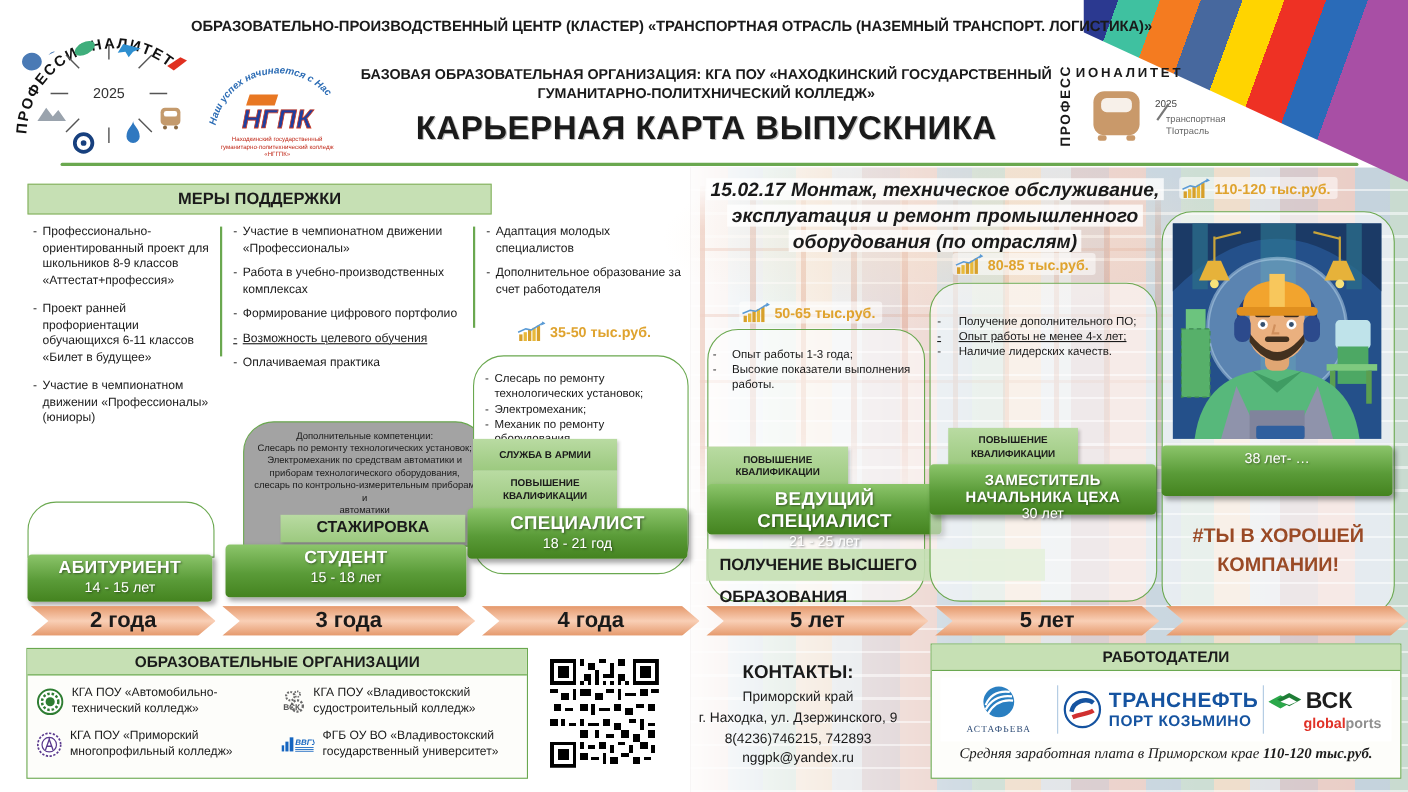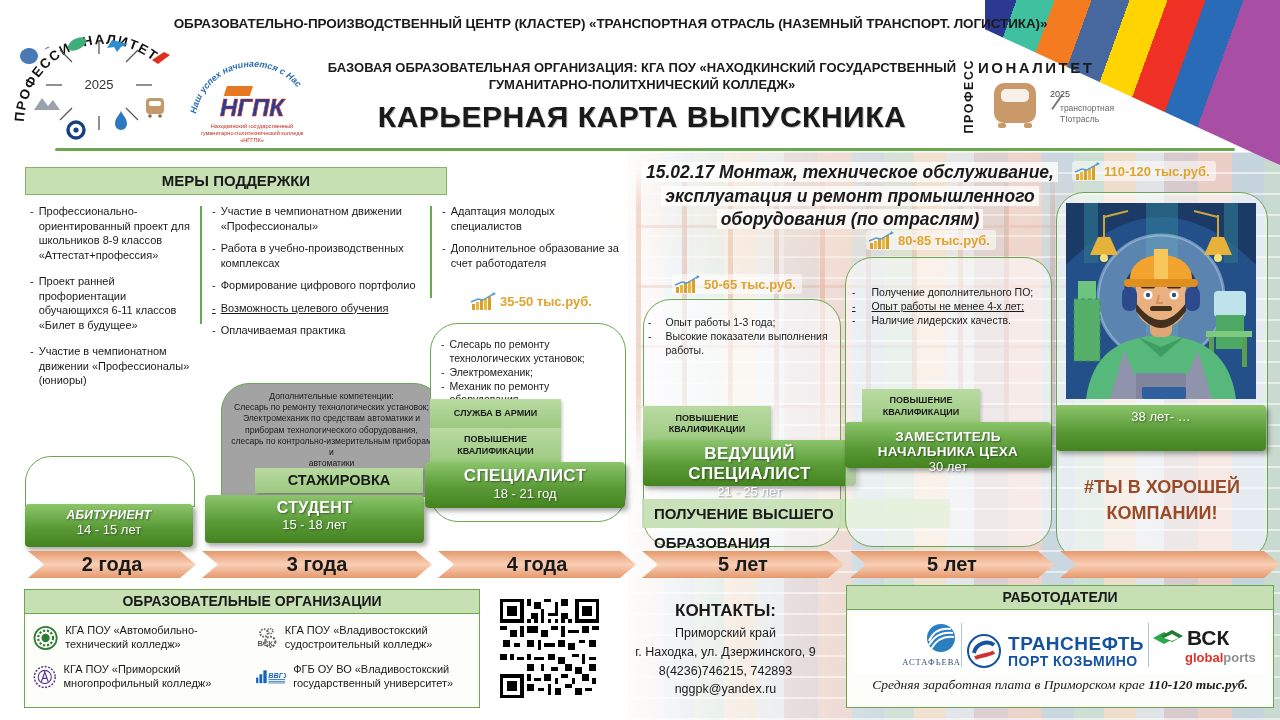--- a/index.html
+++ b/index.html
@@ -26,21 +26,21 @@
              text-shadow:1px 1px 0 rgba(0,0,0,.25);}
   .green-rule{left:55px;top:148px;width:1180px;height:3px;background:#6aa84f;border-radius:2px;}
   .stripes-wrap{left:985px;top:0;width:295px;height:172px;clip-path:polygon(0 0,100% 0,100% 96%,0 17%);}
   .stripes{position:absolute;left:-45px;top:-15px;width:420px;height:220px;transform:skewX(-20deg);
     background:linear-gradient(90deg,#2b3990 0 42px,#3fc1a0 42px 80px,#f47b20 80px 117px,#47689e 117px 155px,
                #ffd400 155px 193px,#ee3124 193px 231px,#2a6bb8 231px 269px,#a84fa5 269px 420px);}
   
   .rlogo{left:962px;top:55px;width:170px;height:95px;}
   .rlogo .vert{position:absolute;left:0;top:4px;font-size:12.5px;font-weight:bold;letter-spacing:1.5px;
       writing-mode:vertical-rl;transform:rotate(180deg);}
-  .rlogo .horiz{position:absolute;left:16px;top:4px;font-size:15px;font-weight:bold;letter-spacing:2.5px;}
+  .rlogo .horiz{position:absolute;left:16px;top:4px;font-size:12px;font-weight:bold;letter-spacing:2.5px;}
   .rlogo .year{position:absolute;left:88px;top:34px;font-size:9px;color:#444;}
   .rlogo .slash{position:absolute;left:86px;top:46px;width:18px;height:1.5px;background:#777;transform:rotate(-55deg);}
   .rlogo .cap{position:absolute;left:98px;top:48px;font-size:8.5px;color:#666;line-height:1.25;}
   
   .sup-head{left:25px;top:167px;width:420px;height:26px;background:#c6e0b4;border:1px solid #86b261;
             font-size:15px;font-weight:bold;text-align:center;line-height:26px;}
   .blist{font-size:11px;line-height:1.32;}
   .blt{display:flex;gap:5px;}
   .blt::before{content:"-";flex:0 0 auto;}
   .vline{width:2px;background:#6aa84f;}
@@ -65,21 +65,21 @@
          display:flex;align-items:center;justify-content:center;font-size:20px;font-weight:bold;}
   
   .panel{border:1.6px solid #6aa84f;background:#fdfdfa;}
   .panel-head{background:#c6e0b4;border-bottom:1.6px solid #6aa84f;font-weight:bold;text-align:center;}
   .org{display:flex;align-items:center;gap:7px;}
   .org-label{font-size:11px;line-height:1.25;}
   .contacts{text-align:center;}
   .contacts .c-head{font-size:17px;font-weight:bold;margin-bottom:3px;}
   .contacts .c-line{font-size:12.5px;line-height:1.5;}
   .emp-strip{display:flex;align-items:center;background:#fff;margin:6px 8px 3px;height:58px;}
-  .emp-item{display:flex;align-items:flex-end;justify-content:center;height:48px;}
+  .emp-item{display:flex;align-items:center;justify-content:center;height:48px;}
   .emp-foot{font-family:"Liberation Serif",serif;font-style:italic;font-size:13.5px;text-align:center;}
 </style>
 </head>
 <body>
 
 <div class="stage">
 
   <div class="abs bg-photo"></div>
   <div class="abs bg-cranes"></div>
   <div class="abs bg-wash"></div>
@@ -184,21 +184,21 @@
     <div class="blt">Оплачиваемая практика</div>
   </div>
   <div class="abs vline" style="left:430px;top:206px;height:92px;"></div>
   <div class="abs blist" style="left:442px;top:204px;width:186px;">
     <div class="blt" style="margin-bottom:8px;">Адаптация молодых специалистов</div>
     <div class="blt">Дополнительное образование за счет работодателя</div>
   </div>
 
   <div class="abs rbox" style="left:25px;top:456px;width:168px;height:49px;border-radius:26px 26px 0 0;background:#fff;"></div>
   <div class="abs band" style="left:25px;top:504px;width:168px;height:39px;">
-    <div class="band-name" style="font-size:12px;font-style:italic;">АБИТУРИЕНТ</div>
+    <div class="band-name" style="font-size:16px;">АБИТУРИЕНТ</div>
     <div class="band-age">14 - 15 лет</div>
   </div>
 
   <div class="abs rbox" style="left:221px;top:383px;width:219px;height:112px;border-radius:28px 28px 0 0;background:#a3a3a3;">
     <div class="note">Дополнительные  компетенции:
 Слесарь по ремонту технологических установок;
 Электромеханик по средствам автоматики и
 приборам  технологического оборудования,
 слесарь по контрольно-измерительным  приборам  и
 автоматики</div>

